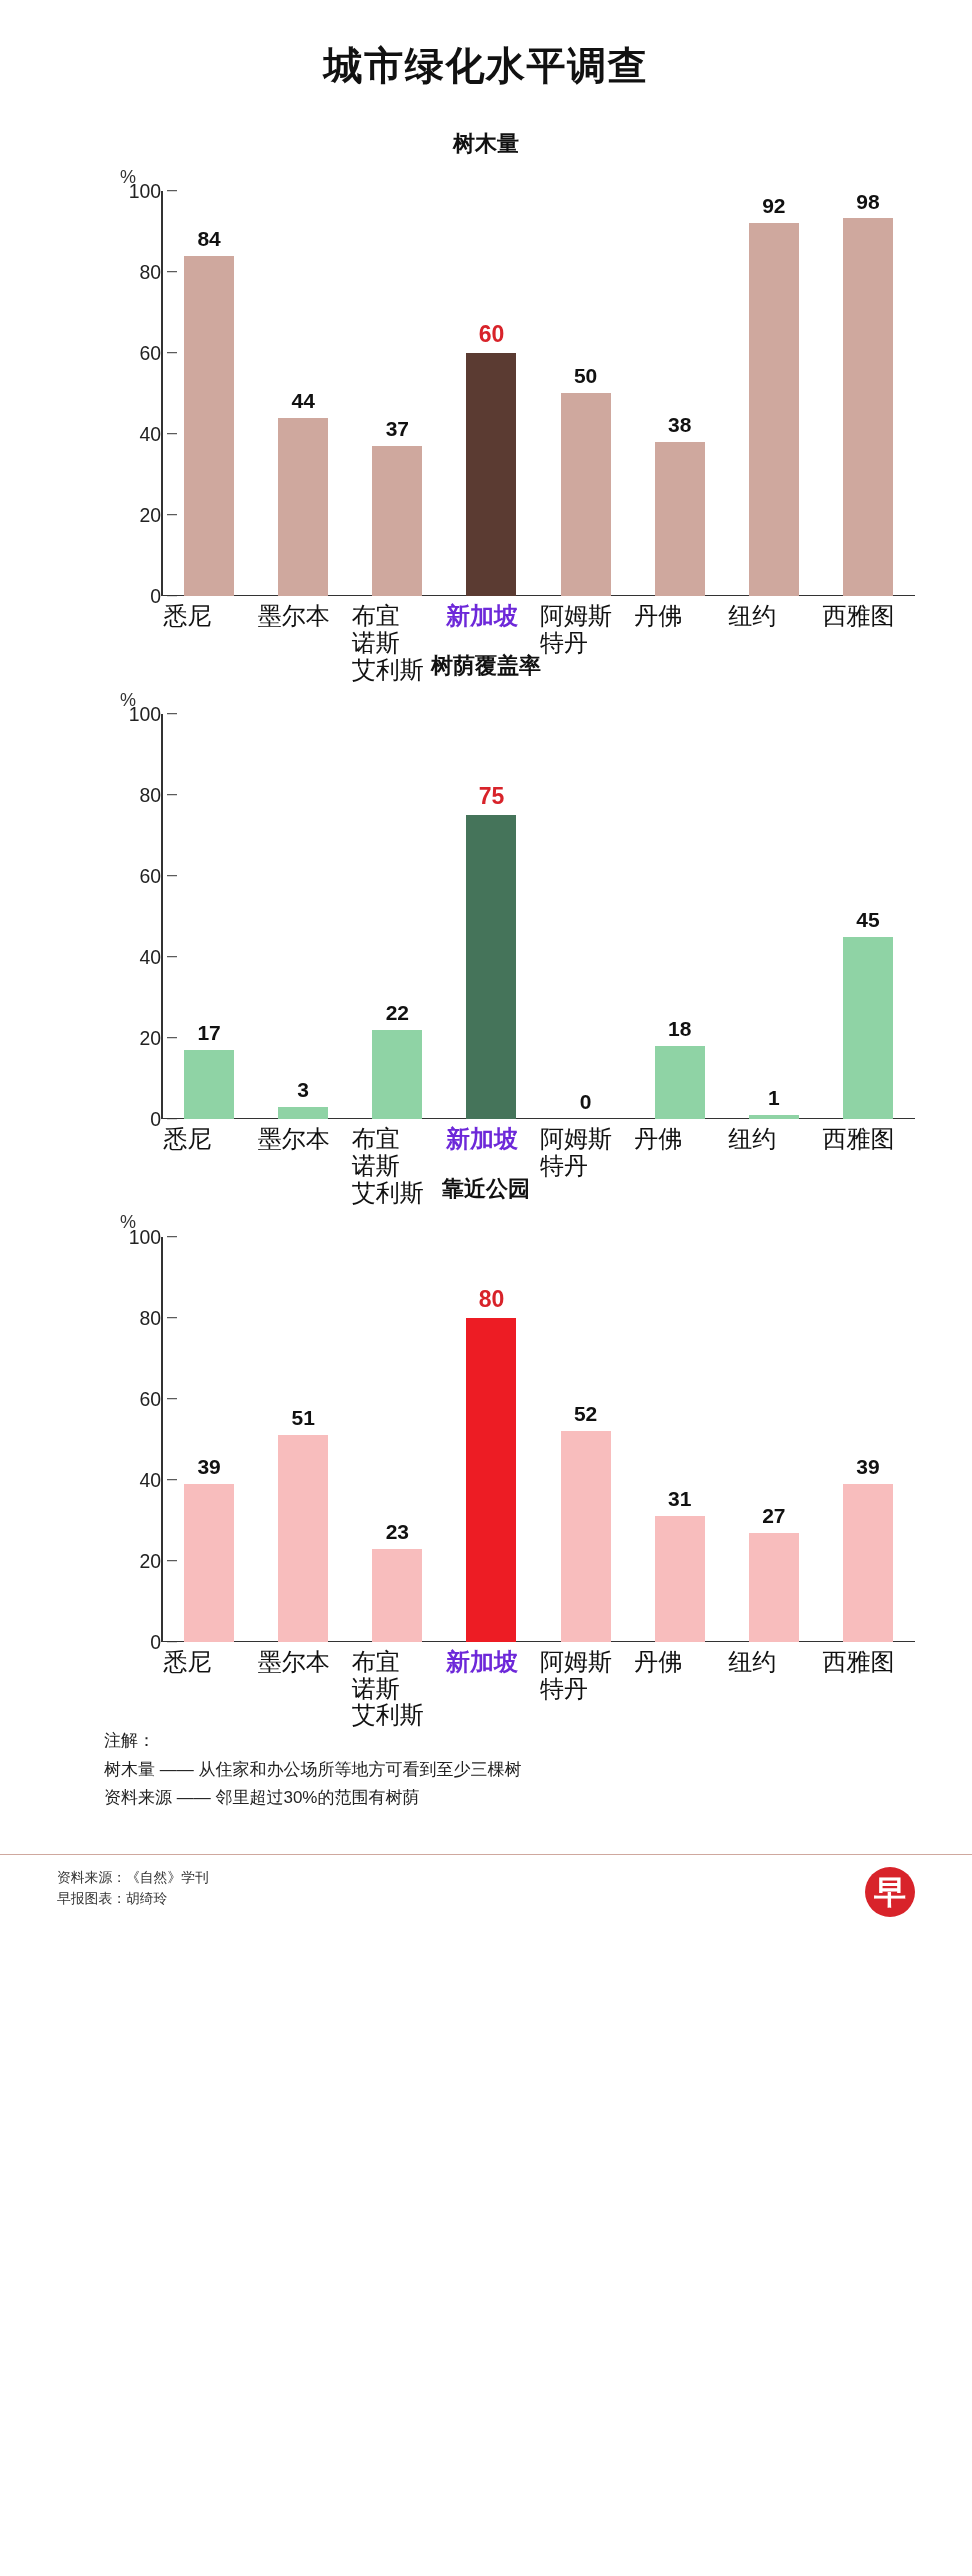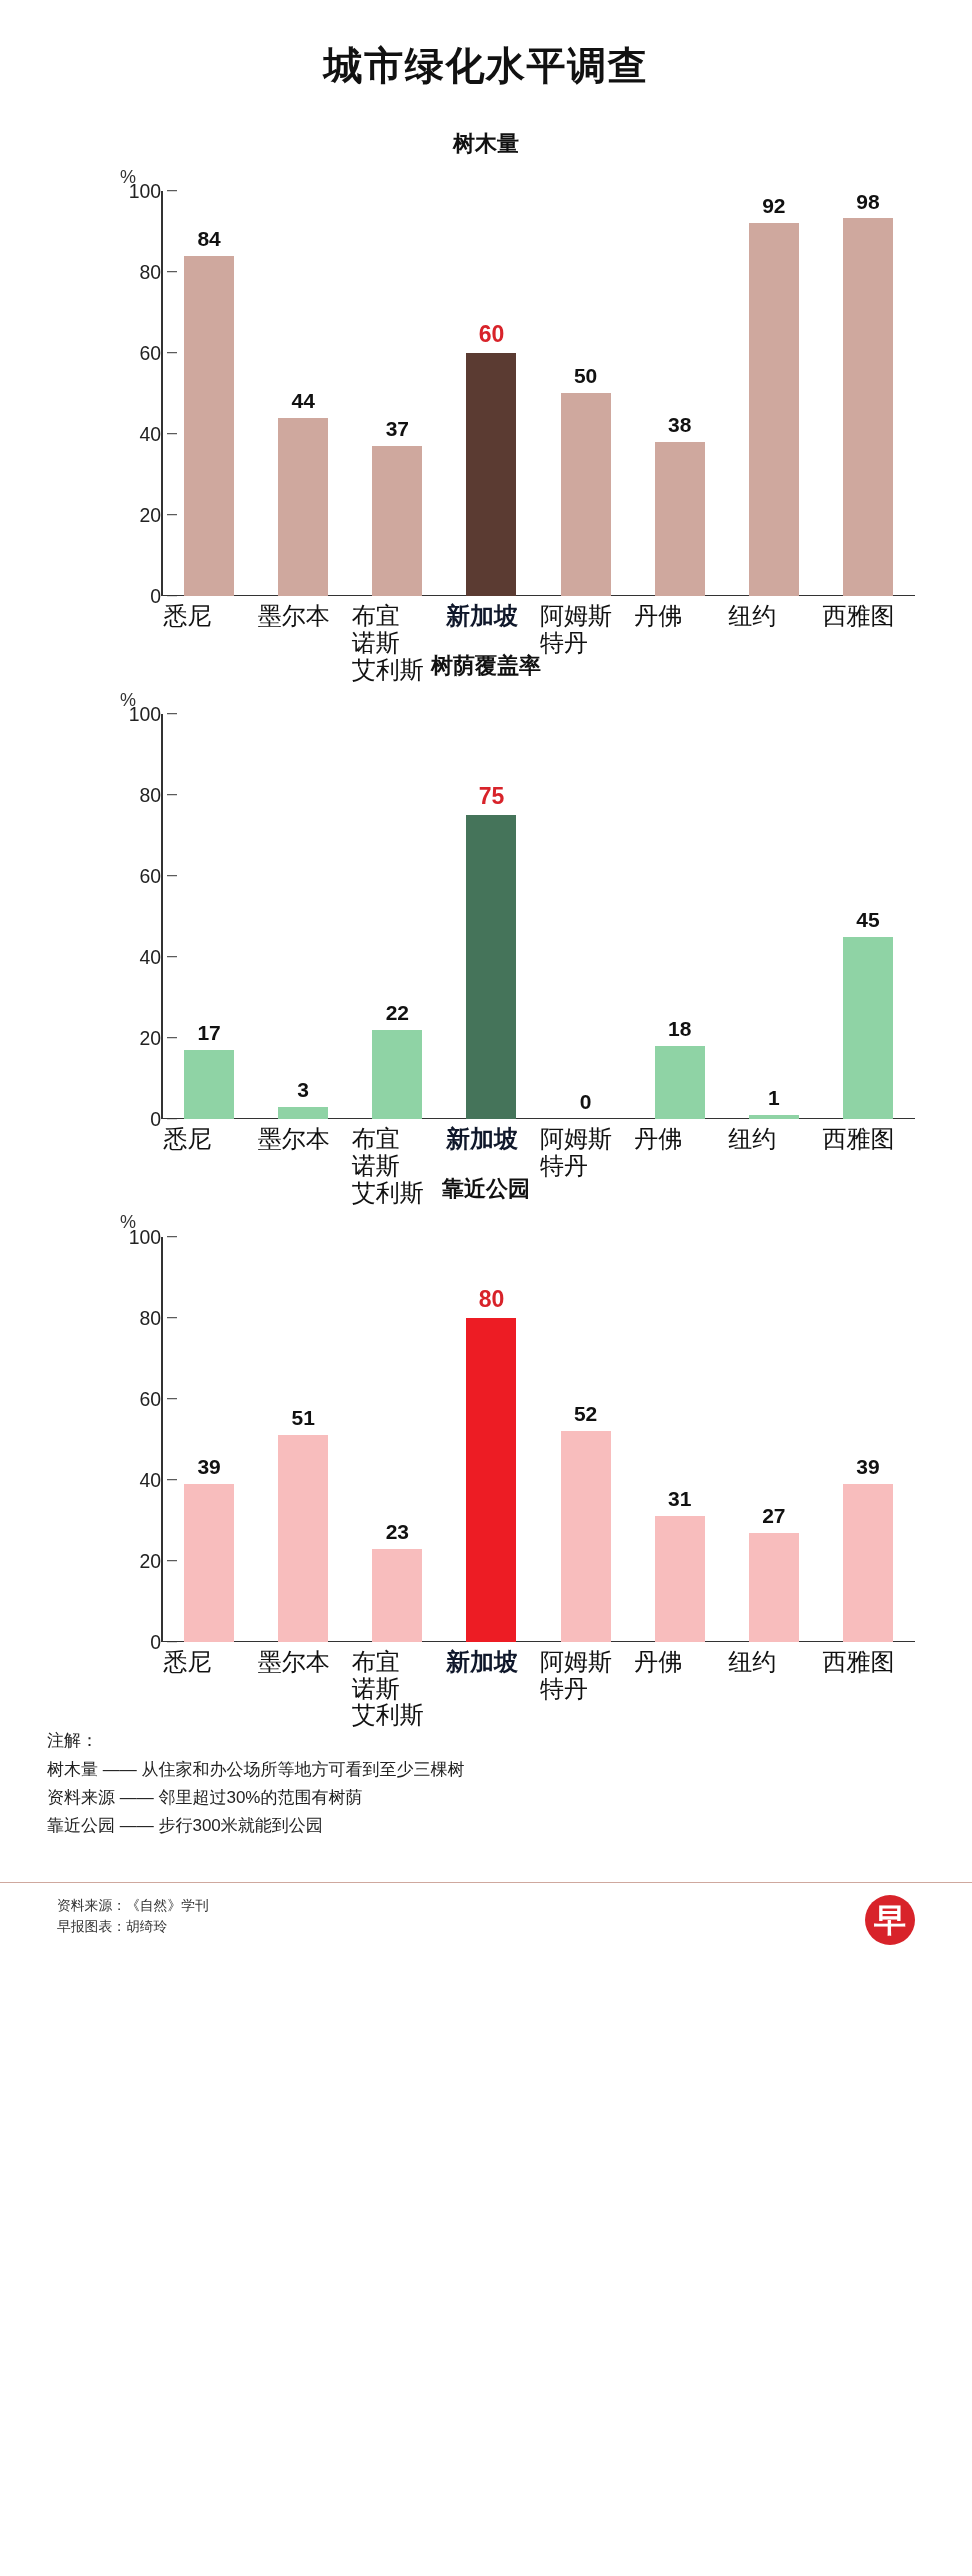--- a/index.html
+++ b/index.html
@@ -135,26 +135,26 @@
   .label-col{
     flex:1 1 0;
     text-align:left;
     font-size:24px;
     line-height:1.12;
     color:#111;
     padding:0 1.6px;
     box-sizing:border-box;
   }
   .label-col.highlight{
-    color:#0f172a;
+    color:#6d28d9;
     font-weight:bold;
   }
   .notes{
     margin:57px 0 0 0;
-    padding:0 57px 0 47px;
+    padding:0 57px 0 104px;
     font-size:17px;
     line-height:1.65;
     color:#222;
   }
   .notes-title{ margin-bottom:1.6px; }
   .footer{
     position:relative;
     margin-top:42px;
     padding:13px 57px 0 57px;
     border-top:1.6px solid #cfa89e;
@@ -443,21 +443,20 @@
             </div>
           </div>
         </div>
       </div>
     </div>
 
   <div class="notes">
     <div class="notes-title">注解：</div>
     <div>树木量 —— 从住家和办公场所等地方可看到至少三棵树</div>
     <div>资料来源 —— 邻里超过30%的范围有树荫</div>
-    <div>靠近公园 —— 步行300米就能到公园</div>
   </div>
 
   <div class="footer">
     <div class="footer-text">资料来源：《自然》学刊</div>
     <div class="footer-text">早报图表：胡绮玲</div>
     <div class="logo">早</div>
   </div>
 
 </div>
 

